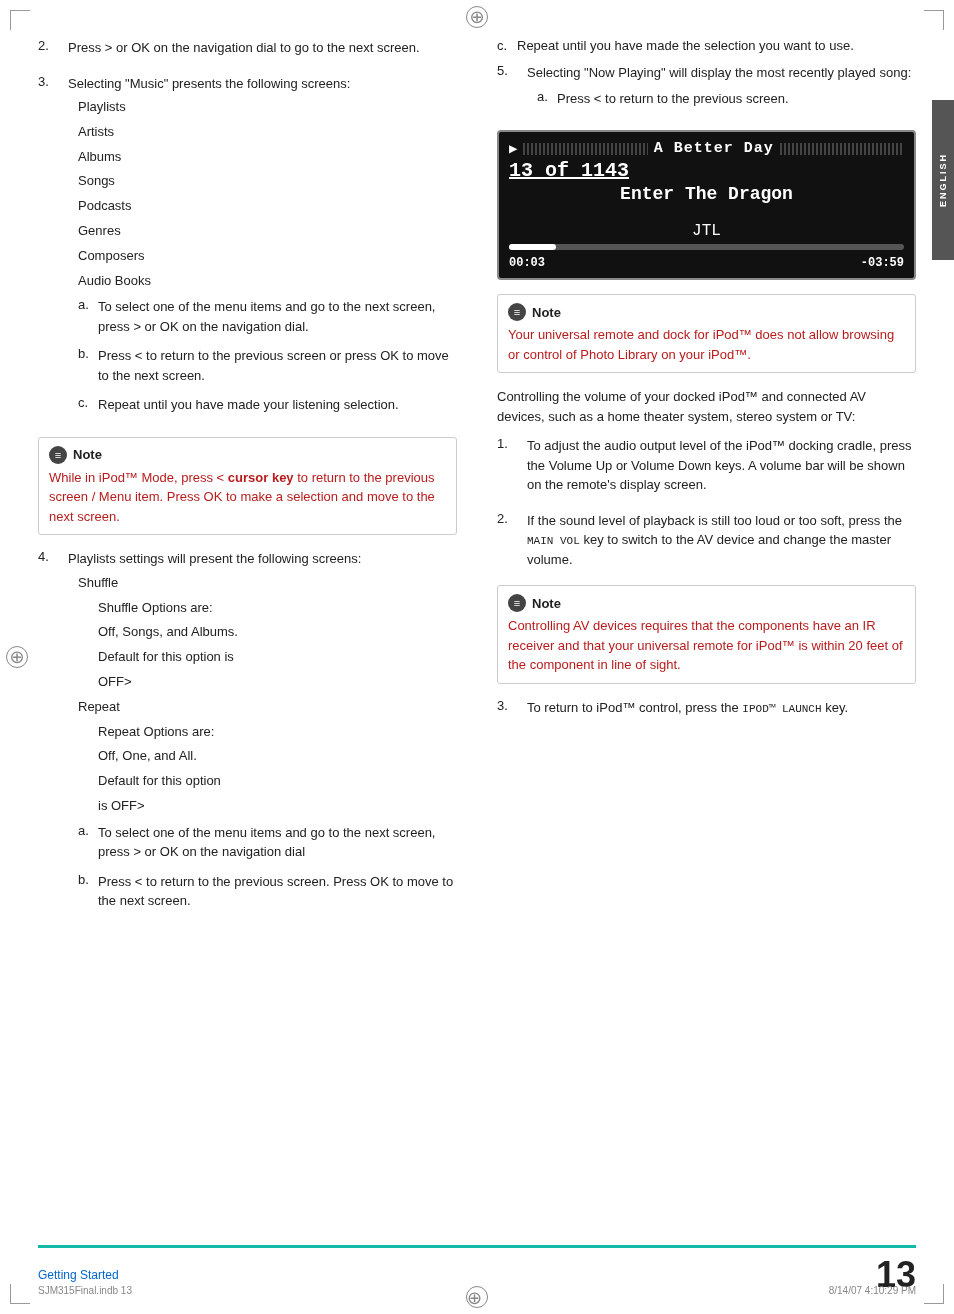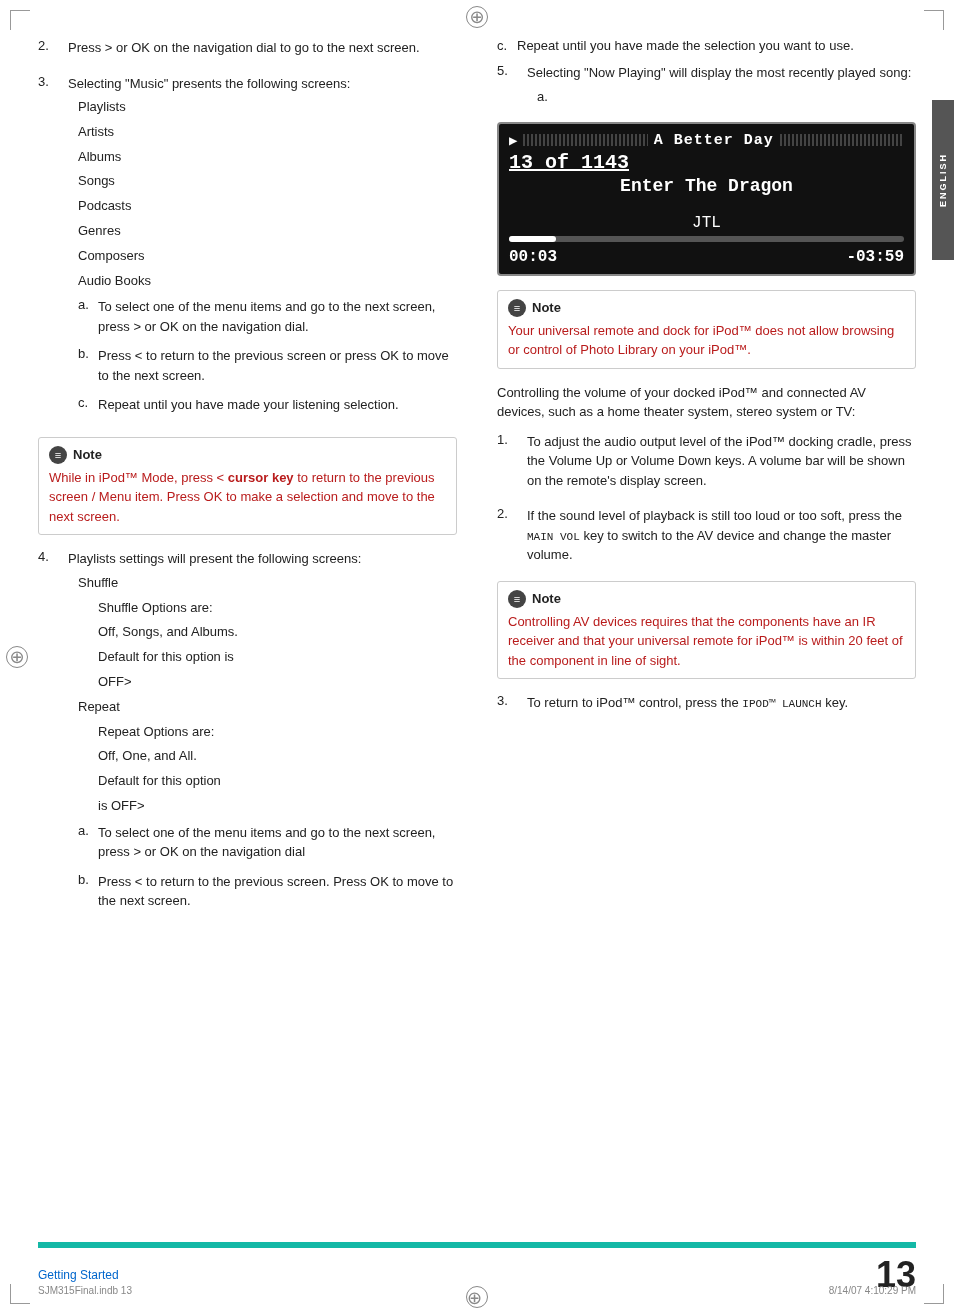--- a/index.html
+++ b/index.html
@@ -259,34 +259,34 @@
     }
     .ipod-progress-fill {
       width: 12%;
       height: 100%;
       background: #fff;
       border-radius: 3px;
     }
     .ipod-time-row {
       display: flex;
       justify-content: space-between;
-      font-size: 16px;
+      font-size: 12px;
       font-weight: bold;
     }
 
     
     .footer {
       position: absolute;
       bottom: 18px;
       left: 38px;
       right: 38px;
       display: flex;
       justify-content: space-between;
       align-items: center;
-      border-top: 6px solid #14b8a6;
+      border-top: 3px solid #14b8a6;
       padding-top: 6px;
     }
     .footer-left {
       color: #0066cc;
       font-size: 12px;
     }
     .footer-right {
       font-size: 36px;
       font-weight: bold;
       color: #222;
@@ -416,20 +416,21 @@
       <p>Repeat until you have made the selection you want to use.</p>
     </div>
 
     <div class="list-item">
       <span class="list-number">5.</span>
       <div class="list-content">
         <p>Selecting "Now Playing" will display the most recently played song:</p>
         <div class="sub-list">
           <div class="sub-item">
             <span class="sub-label">a.</span>
+            <p class="sub-content">Press &lt; to return to the previous screen.</p>
           </div>
         </div>
       </div>
     </div>
 
     <div class="ipod-screen">
       <div class="ipod-title-row">
         <span class="ipod-play-icon">▶</span>
         <span style="font-size:13px; color:#888; flex:1; background: repeating-linear-gradient(90deg, #444 0px, #444 2px, transparent 2px, transparent 4px); height:12px; display:inline-block;"></span>
         <span class="ipod-title" style="font-size:15px; font-family: 'Courier New', monospace; font-weight:bold;">A Better Day</span>

